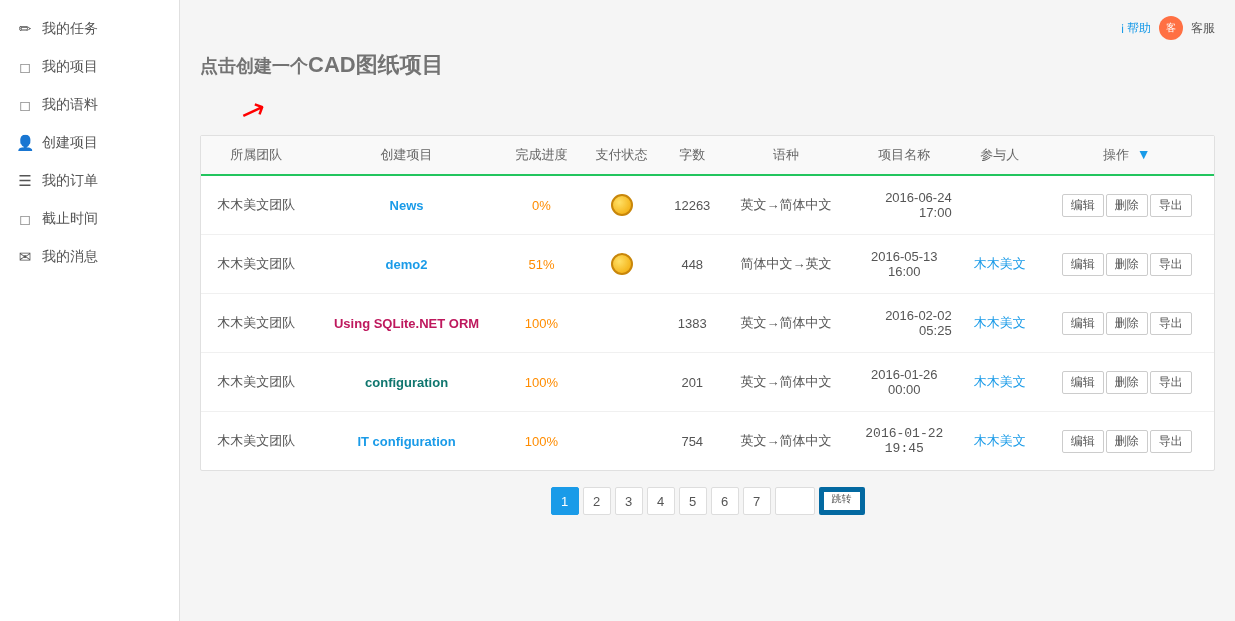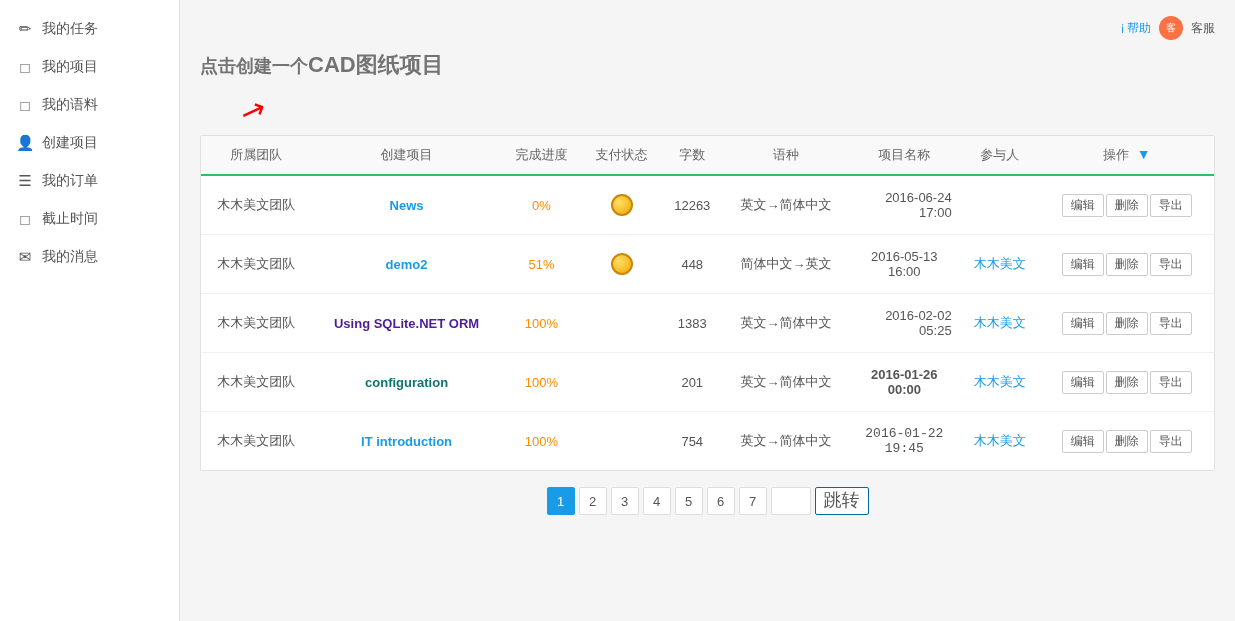--- a/index.html
+++ b/index.html
@@ -127,24 +127,24 @@
       height: 28px;
       border: 1px solid #ddd;
       border-radius: 2px;
       text-align: center;
       font-size: 13px;
       outline: none;
     }
     .page-jump-btn {
       height: 28px;
       padding: 0 8px;
-      border: 1px solid #0369a1;
+      border: 5px solid #0369a1;
       border-radius: 2px;
       cursor: pointer;
-      font-size: 18px;
+      font-size: 10px;
       background: #fff;
       color: #555;
     }
 
     .header-top {
       display: flex;
       justify-content: flex-end;
       align-items: center;
       padding: 6px 0 10px 0;
       gap: 8px;
@@ -269,45 +269,45 @@
               <td><span class="coin-icon"></span></td>
               <td>448</td>
               <td>简体中文→英文</td>
               <td style="white-space: pre;">2016-05-13
 16:00</td>
               <td style="color: rgb(26, 155, 232); cursor: pointer;">木木美文</td>
               <td><span class="action-btn">编辑</span><span class="action-btn">删除</span><span class="action-btn">导出</span></td>
             </tr>
             <tr>
               <td>木木美文团队</td>
-              <td class="project-name" style="color: #4c1d95; cursor: pointer;">Using SQLite.NET ORM</td>
+              <td class="project-name" style="color: #be185d; cursor: pointer;">Using SQLite.NET ORM</td>
               <td style="color: rgb(255, 140, 0);">100%</td>
               <td></td>
               <td>1383</td>
               <td>英文→简体中文</td>
               <td style="white-space: pre; text-align: right;">2016-02-02
 05:25</td>
               <td style="color: rgb(26, 155, 232); cursor: pointer;">木木美文</td>
               <td><span class="action-btn">编辑</span><span class="action-btn">删除</span><span class="action-btn">导出</span></td>
             </tr>
             <tr>
               <td>木木美文团队</td>
               <td class="project-name" style="color: #0f766e; cursor: pointer;">configuration</td>
               <td style="color: rgb(255, 140, 0);">100%</td>
               <td></td>
               <td>201</td>
               <td>英文→简体中文</td>
-              <td style="white-space: pre; font-weight: bold;">2016-01-26
+              <td style="white-space: pre;">2016-01-26
 00:00</td>
               <td style="color: rgb(26, 155, 232); cursor: pointer;">木木美文</td>
               <td><span class="action-btn">编辑</span><span class="action-btn">删除</span><span class="action-btn">导出</span></td>
             </tr>
             <tr>
               <td>木木美文团队</td>
-              <td class="project-name" style="color: rgb(26, 155, 232); cursor: pointer;">IT introduction</td>
+              <td class="project-name" style="color: rgb(26, 155, 232); cursor: pointer;">IT configuration</td>
               <td style="color: rgb(255, 140, 0);">100%</td>
               <td></td>
               <td>754</td>
               <td>英文→简体中文</td>
               <td style="white-space: pre; font-family: Liberation Mono, monospace;">2016-01-22
 19:45</td>
               <td style="color: rgb(26, 155, 232); cursor: pointer;">木木美文</td>
               <td><span class="action-btn">编辑</span><span class="action-btn">删除</span><span class="action-btn">导出</span></td>
             </tr>
           </tbody>

